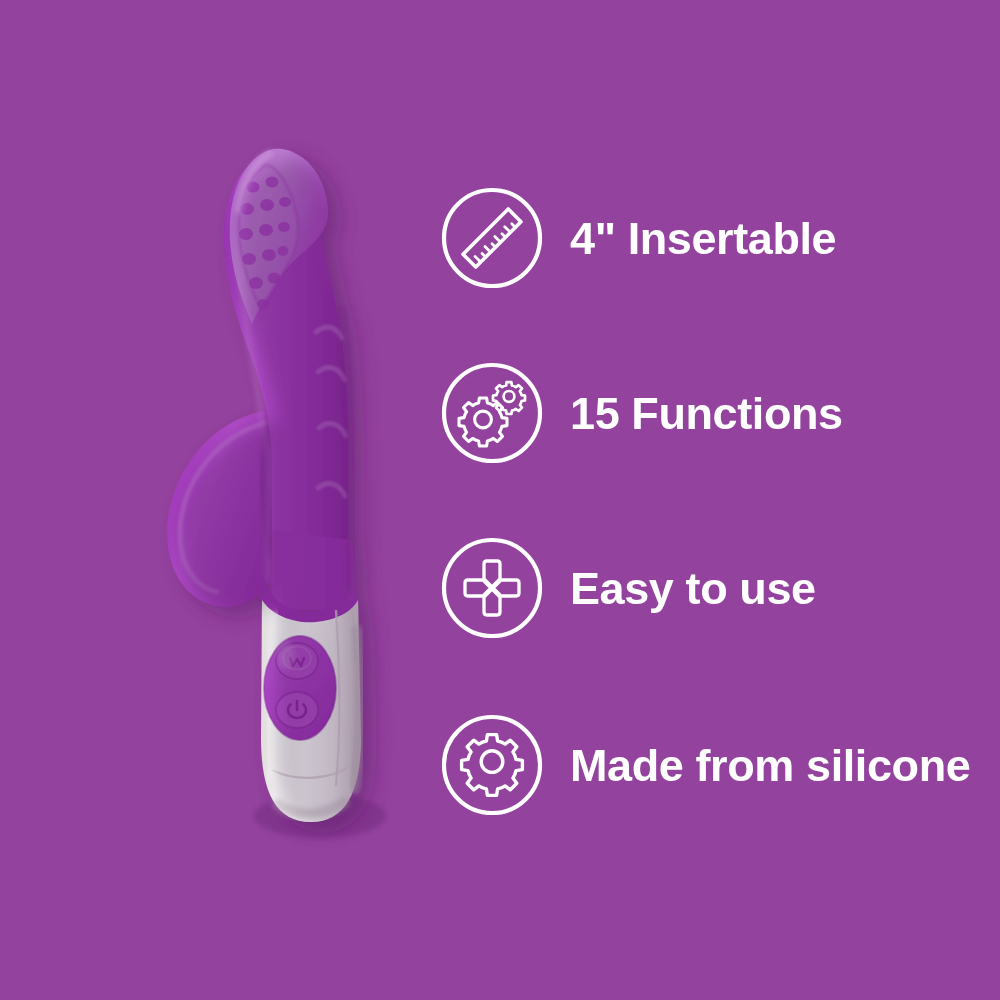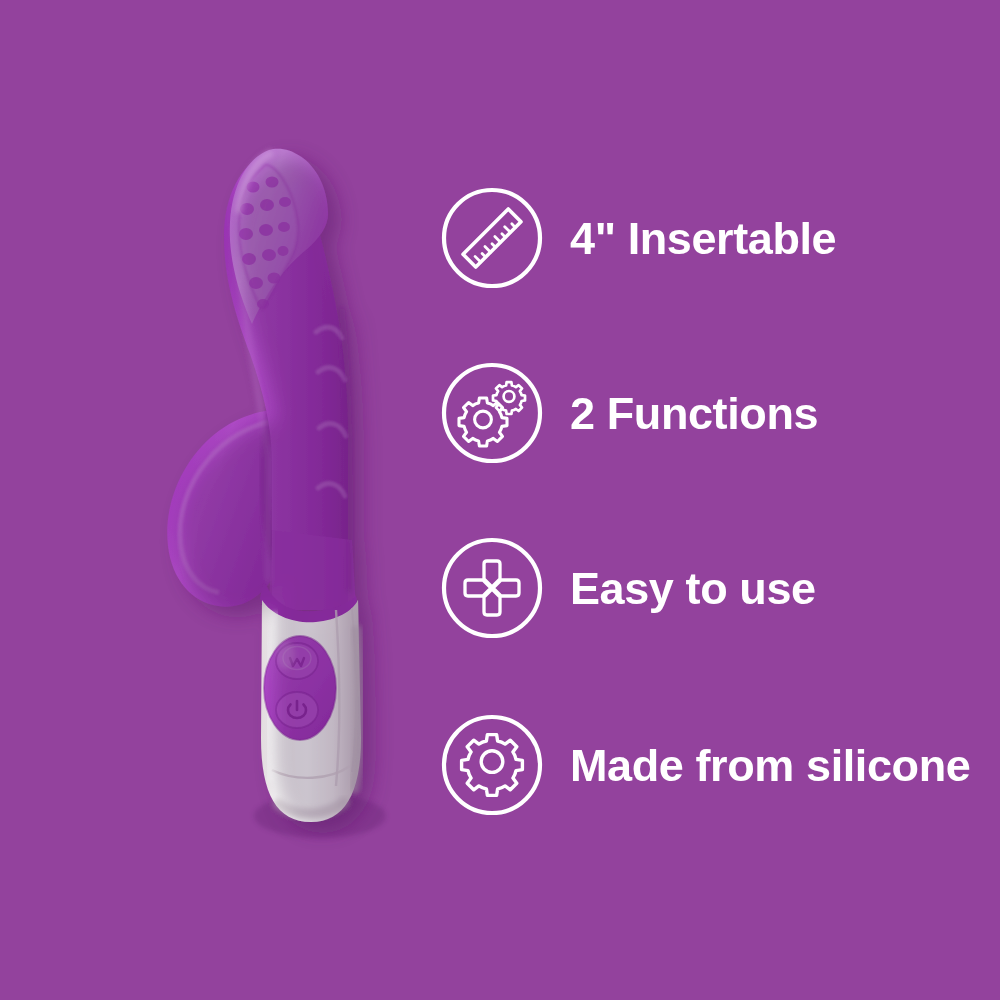--- a/index.html
+++ b/index.html
@@ -355,21 +355,21 @@
                      L -9.6 14.6 L -13 11.2 L -10.9 8.5
                      A 11 11 0 0 1 -12.6 4.6
                      L -16 4 L -16 -0.8 L -12.6 -1.3
                      A 11 11 0 0 1 -10.9 -5.2
                      L -13 -7.9 L -9.6 -11.3 L -6.9 -9.3
                      A 11 11 0 0 1 -2.9 -10.9 Z" fill="none" stroke="#FFFFFF" stroke-width="2.7" stroke-linejoin="round" transform="translate(0 -1.6)"></path>
             <circle cx="0" cy="-1.6" r="5.4" fill="none" stroke="#FFFFFF" stroke-width="2.7"></circle>
           </g>
         </svg>
       </div>
-      <div class="feature-label">2 Functions</div>
+      <div class="feature-label">15 Functions</div>
     </div>
 
     <div class="feature-row r3">
       <div class="icon-badge">
         <svg viewBox="0 0 104 104" xmlns="http://www.w3.org/2000/svg">
           <circle cx="52" cy="52" r="48" fill="none" stroke="#FFFFFF" stroke-width="4.2"></circle>
           <g transform="translate(52 52)">
             <path d="M -4.6 -27 L 4.6 -27 L 5.6 -20.6
                      A 21 21 0 0 1 13.1 -17.5
                      L 18.3 -21.4 L 24.8 -14.9 L 20.9 -9.7

